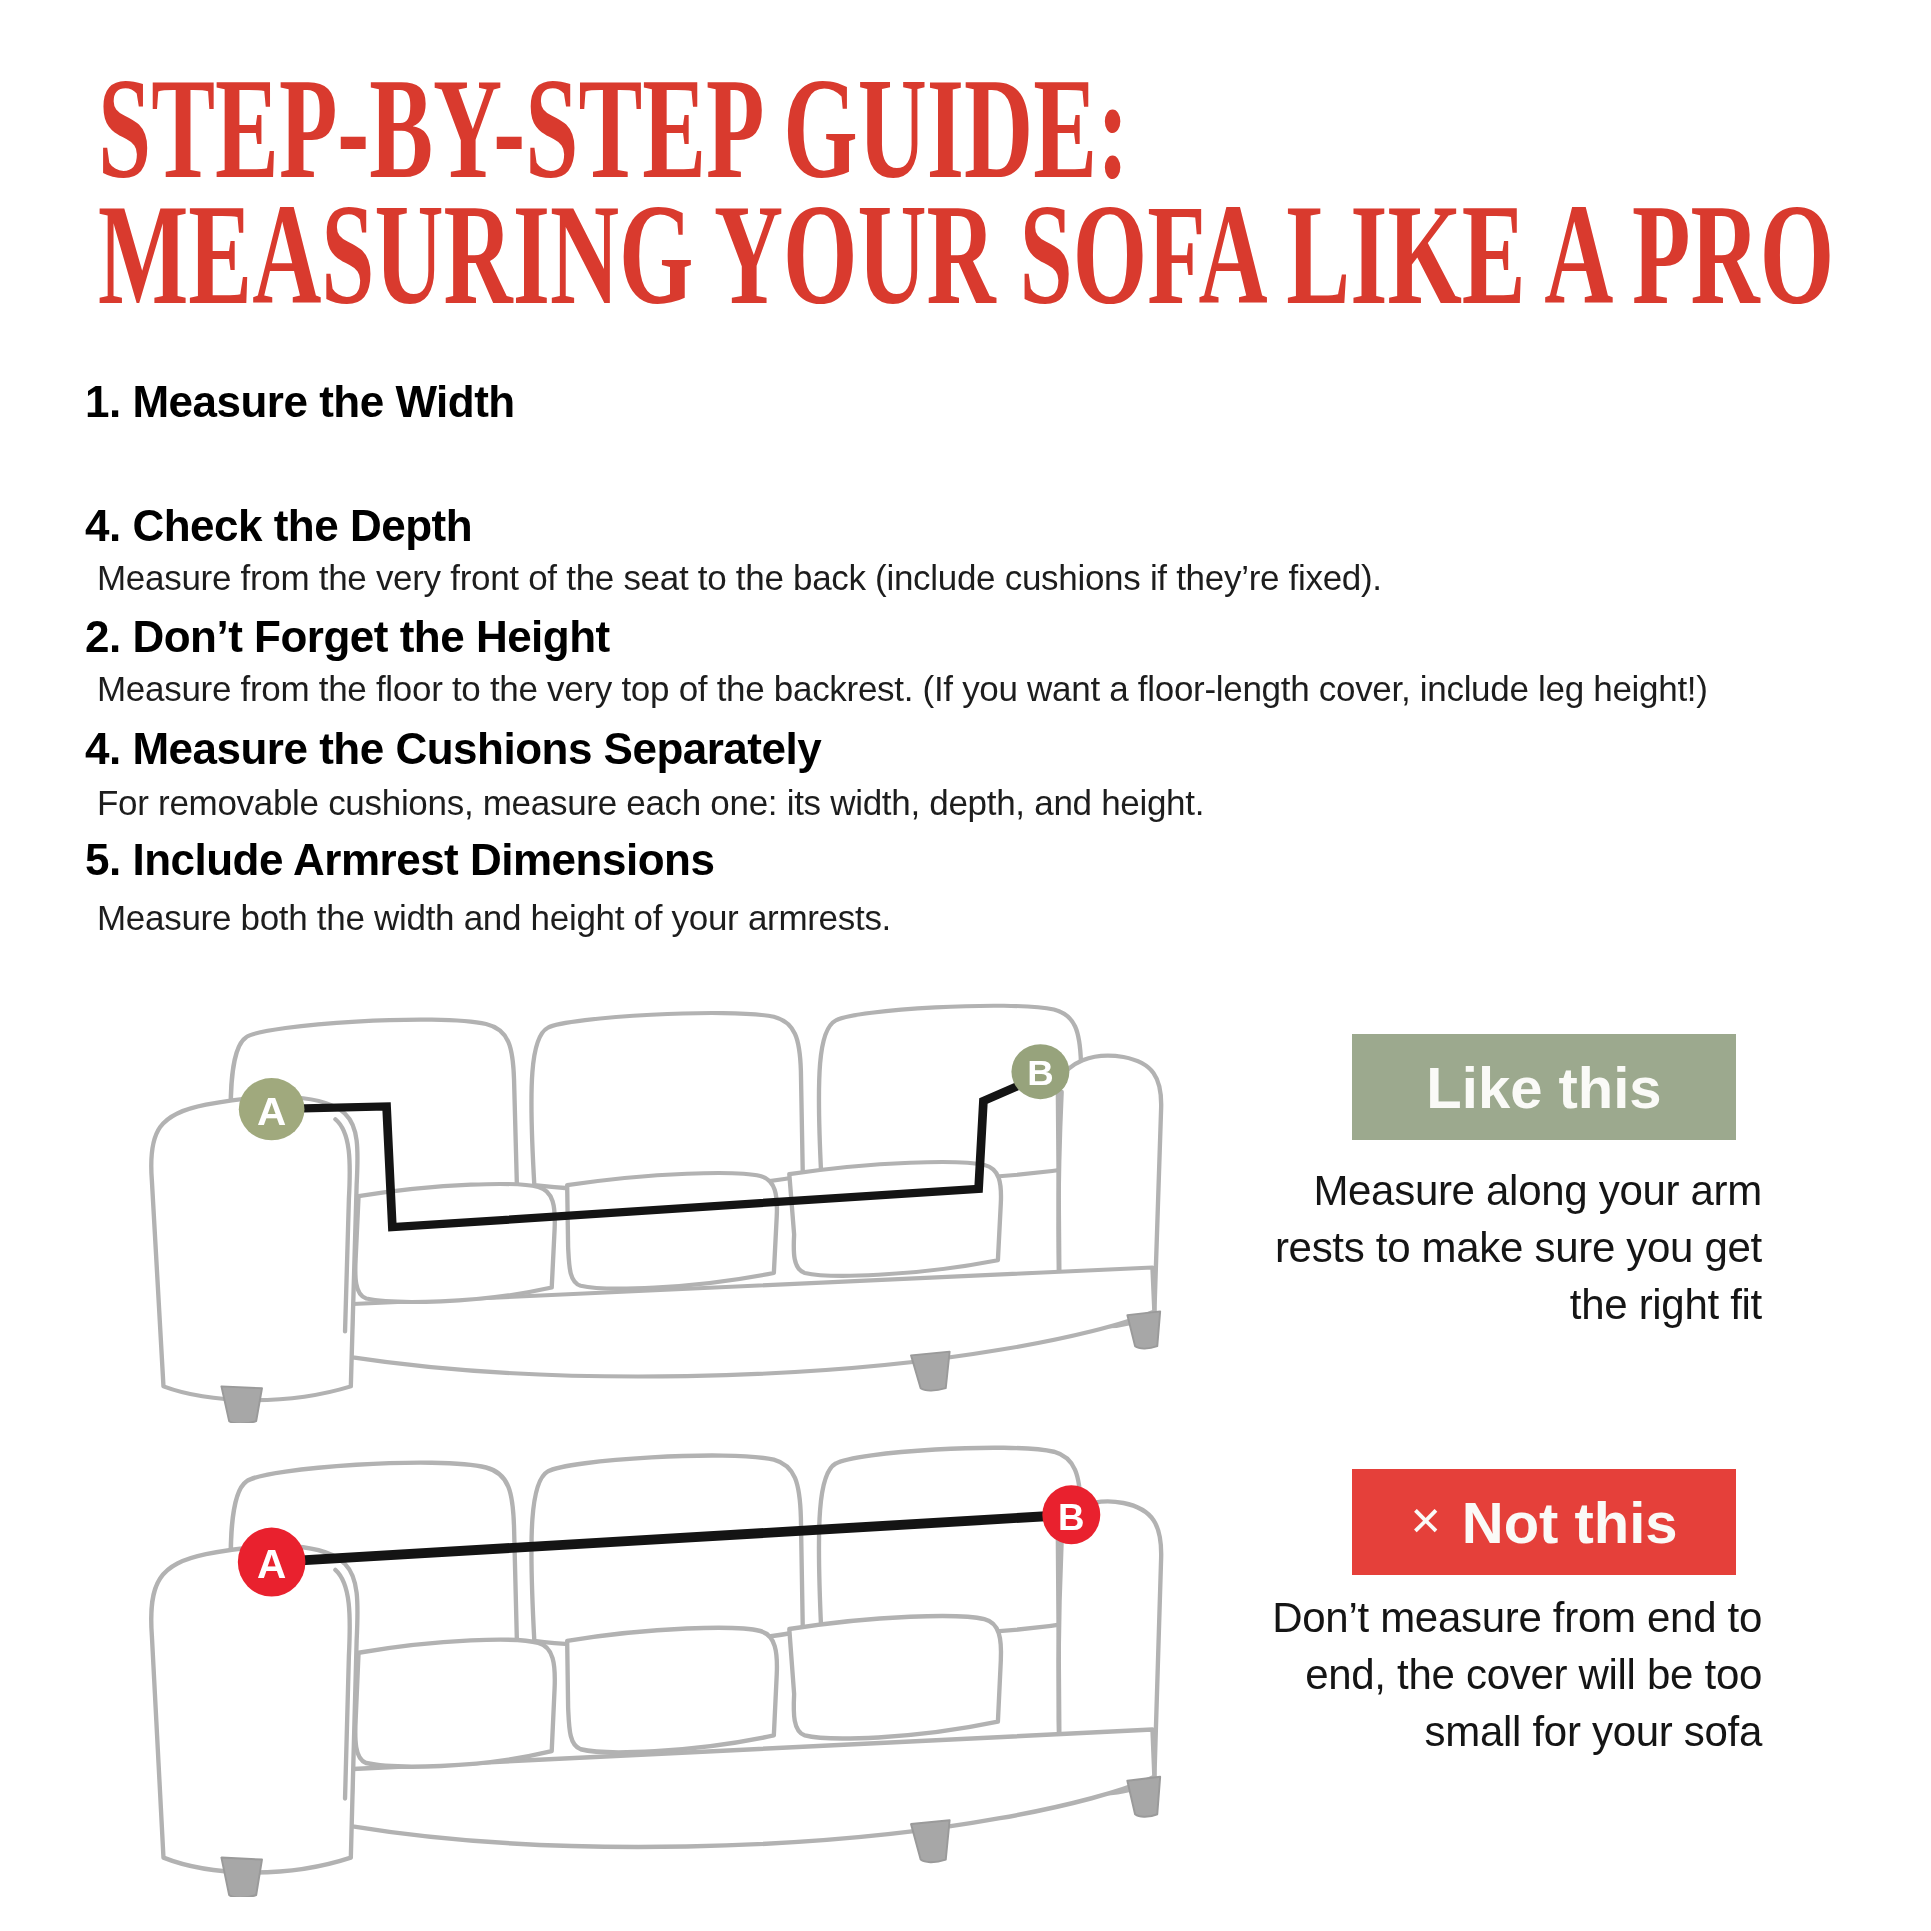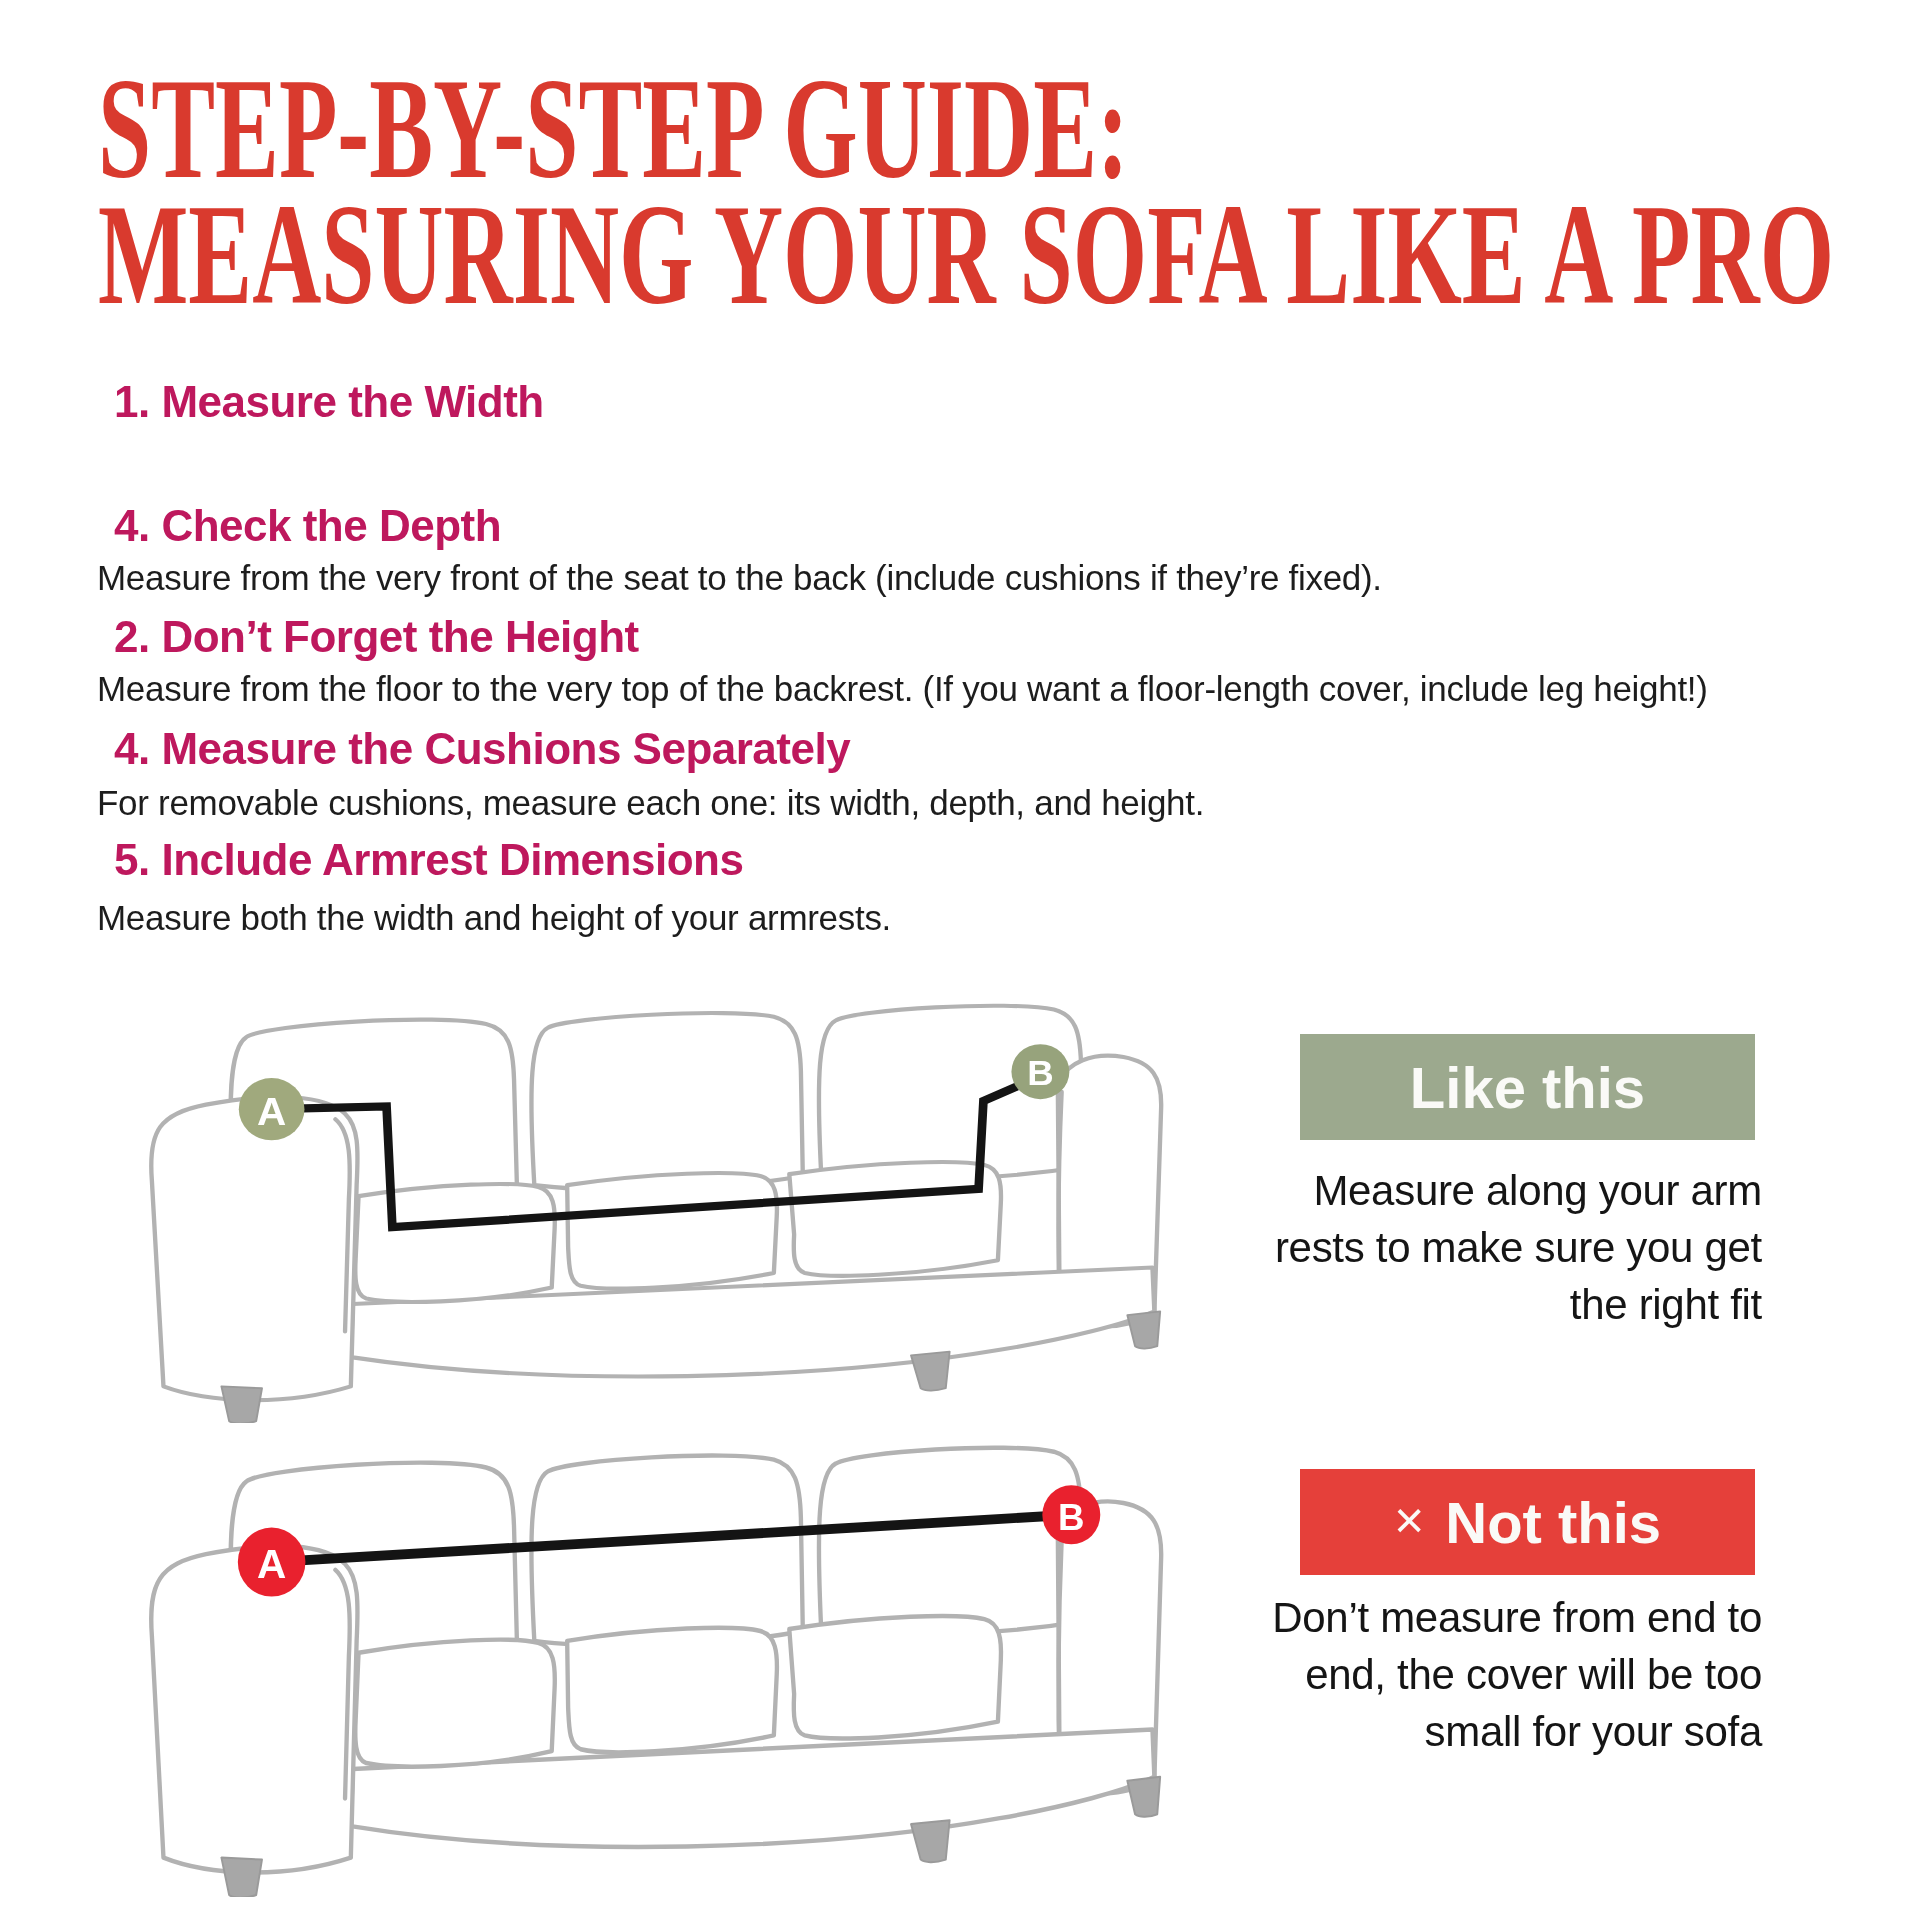--- a/index.html
+++ b/index.html
@@ -6,36 +6,36 @@
   .page{position:relative;width:1931px;height:1931px;background:#ffffff;overflow:hidden;
         font-family:"Liberation Sans", sans-serif;}
 
   
   .title{position:absolute;left:98px;top:65px;color:#D93A2E;
          font-family:"Liberation Serif", serif;font-weight:700;
          font-size:145px;line-height:126px;letter-spacing:0px;white-space:nowrap;}
   .title .tline{display:block;transform:scaleX(0.66);transform-origin:left center;}
 
   
-  .step-h{position:absolute;left:114px;color:#be185d;font-weight:700;
+  .step-h{position:absolute;left:85px;color:#000000;font-weight:700;
           font-size:44px;line-height:50px;white-space:nowrap;letter-spacing:-0.5px;}
   .step-b{position:absolute;left:97px;color:#1D1D1D;font-weight:400;
           font-size:35px;line-height:42px;white-space:nowrap;letter-spacing:-0.3px;}
   .h1{top:377px}.b1{top:429px}
   .h2{top:501px}.b2{top:557px}
   .h3{top:612px}.b3{top:668px}
   .h4{top:724px}.b4{top:782px}
   .h5{top:835px}.b5{top:897px}
 
   
   .sofa1{position:absolute;left:92px;top:993px;width:1101px;height:430px;}
   .sofa2{position:absolute;left:92px;top:1434px;width:1101px;height:463px;}
 
   
-  .badge{position:absolute;left:1300px;width:455px;height:106px;
+  .badge{position:absolute;left:1352px;width:384px;height:106px;
          display:flex;align-items:center;justify-content:center;
          color:#FAFAF7;font-weight:700;font-size:58px;letter-spacing:0px;}
   .badge-like{top:1034px;background:#9CA98E;}
   .badge-not{top:1469px;background:#E5403A;}
   .badge .times{font-weight:400;font-size:52px;margin-right:21px;position:relative;top:-1.9px;}
   .caption{position:absolute;left:1221px;width:541px;text-align:right;
            color:#151515;font-size:42px;line-height:57px;letter-spacing:-0.3px;}
   .cap-like{top:1162px;}
   .cap-not{top:1589px;}
 

